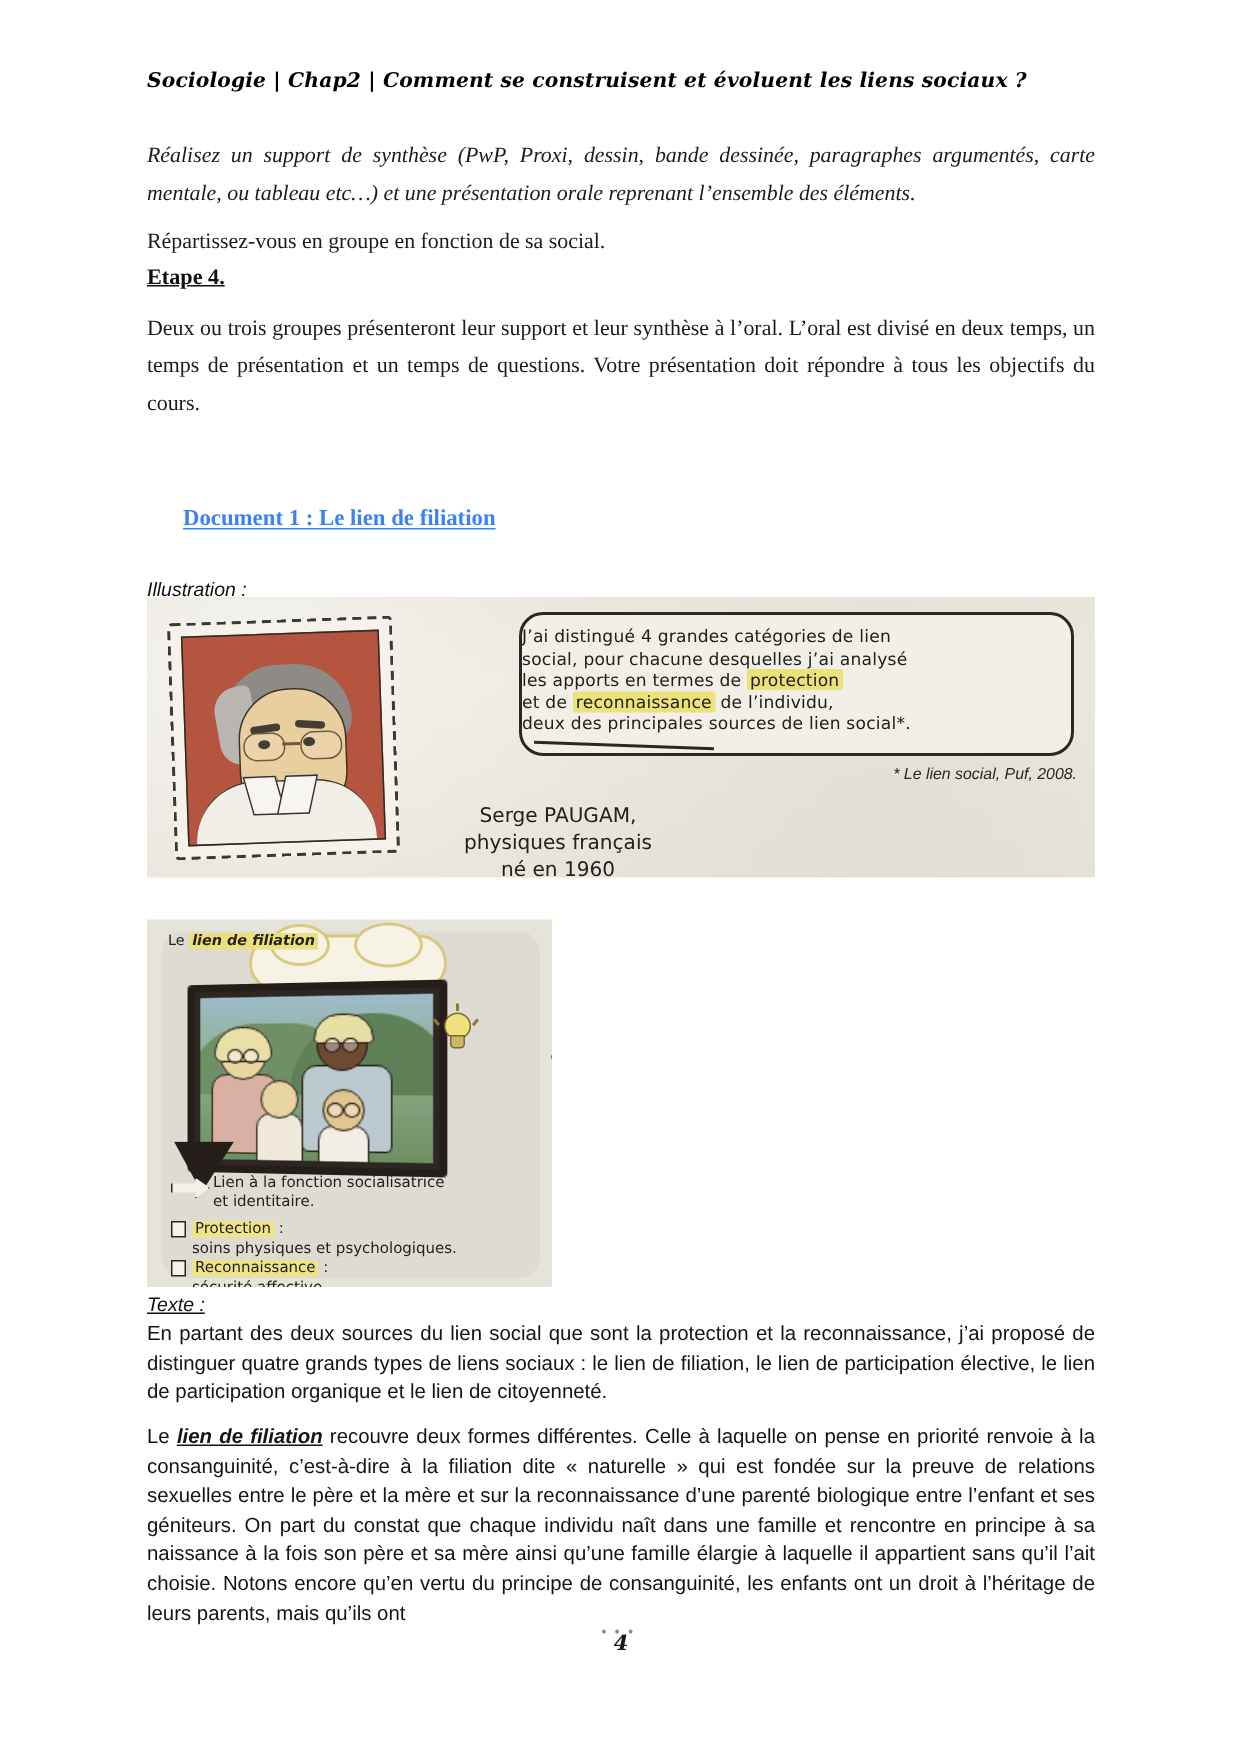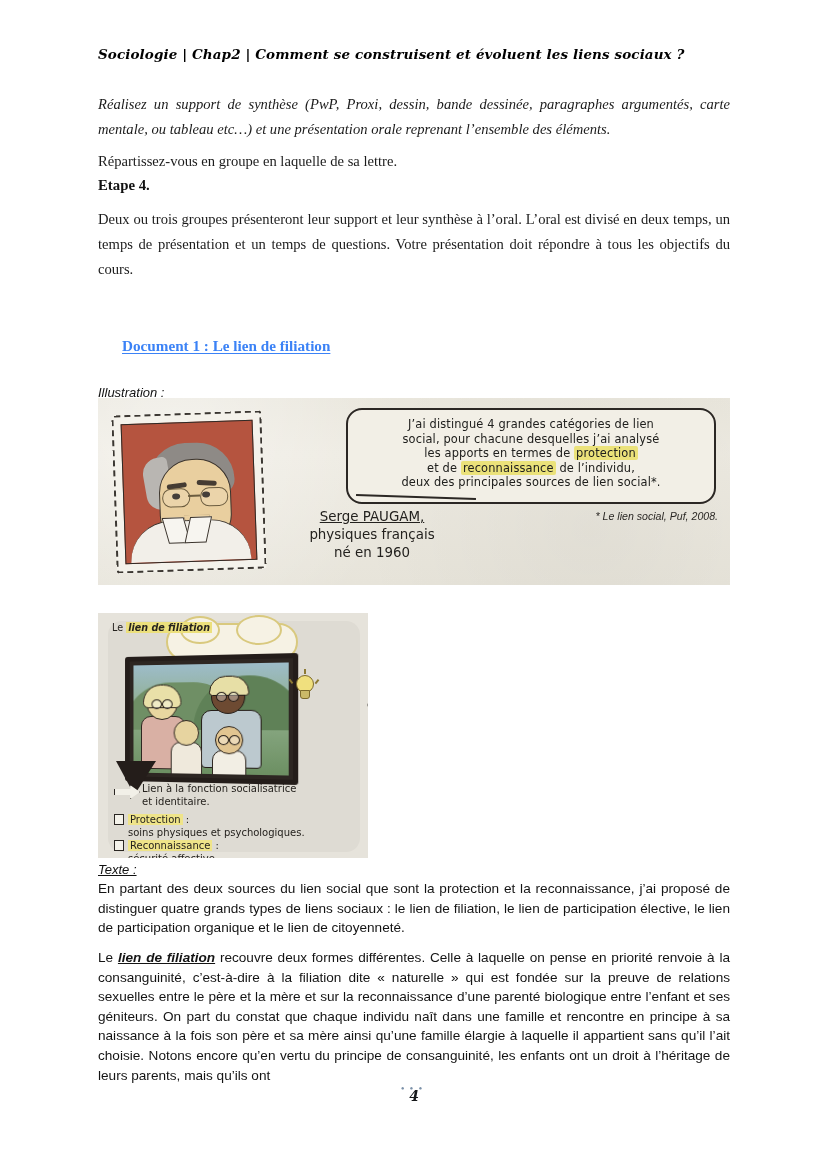--- a/index.html
+++ b/index.html
@@ -21,21 +21,21 @@
 
   
   .body-col{position:absolute;left:98px;width:632px;}
   p.serif{
     margin:0;font-family:"Liberation Serif",serif;
     font-size:14.6px;line-height:25px;text-align:justify;color:#1b1b1b;
   }
   .purple{color:#8b4fae;}
   .etape{
     font-family:"Liberation Serif",serif;font-size:14.8px;font-weight:bold;
-    color:#111;
+    text-decoration:underline;color:#111;
   }
 
   
   .doc-title{
     position:absolute;left:98px;top:337px;
     font-family:"Liberation Serif",serif;font-weight:bold;font-size:15.2px;
     color:#3b82f6;text-decoration:underline;text-underline-offset:2px;margin-left:24px;
   }
   .illus-label{
     position:absolute;left:98px;top:385px;
@@ -128,32 +128,32 @@
   
   .bubble{
     position:absolute;left:248px;top:10px;width:366px;height:92px;
     border:2.2px solid #2b2724;border-radius:16px;background:#f2efe6;
   }
   .bubble-tail{
     position:absolute;left:258px;top:98px;width:120px;height:2.4px;background:#2b2724;
     transform:rotate(2deg);
   }
   .bubble-text{
-    position:absolute;left:0;top:7px;width:366px;text-align:center;
+    position:absolute;left:0;top:7px;width:366px;
     font-family:"DejaVu Sans",sans-serif;font-size:11.4px;line-height:14.6px;
     color:#20201e;letter-spacing:.15px;
   }
   .hl{background:#ebe27a;padding:0 2px;border-radius:2px;}
 
   .paugam{
     position:absolute;left:164px;top:110px;width:220px;text-align:center;
     font-family:"DejaVu Sans",sans-serif;font-size:13.4px;line-height:18px;
     color:#23211e;
   }
-  .paugam .nm{text-decoration:underline;}
+  .paugam .nm{margin-top:28px;}
   .srcnote{
     position:absolute;left:380px;top:112px;width:240px;
     font-family:Liberation Sans, sans-serif;font-style:italic;font-size:10.6px;
     color:#2a2724;
     text-align:right;
   }
 
   
   .illus2{
     position:absolute;left:98px;top:613px;width:270px;height:245px;
@@ -274,21 +274,21 @@
 
 <div class="page">
 
   <div class="doc-header">Sociologie | Chap2 | Comment se construisent et évoluent les liens sociaux ?</div>
 
   <div class="body-col" style="top:92px;font-style:italic;">
     <p class="serif">Réalisez un support de synthèse (PwP, Proxi, dessin, bande dessinée, paragraphes argumentés, carte mentale, ou tableau etc…) et une présentation orale reprenant l’ensemble des éléments.</p>
   </div>
 
   <div class="body-col" style="top:149px;">
-    <p class="serif purple">Répartissez-vous en groupe en laquelle de sa lettre.</p>
+    <p class="serif purple">Répartissez-vous en groupe en fonction de sa social.</p>
   </div>
 
   <div class="body-col" style="top:176px;">
     <span class="etape">Etape 4.</span>
   </div>
 
   <div class="body-col" style="top:207px;">
     <p class="serif">Deux ou trois groupes présenteront leur support et leur synthèse à l’oral. L’oral est divisé en deux temps, un temps de présentation et un temps de questions. Votre présentation doit répondre à tous les objectifs du cours.</p>
   </div>
 

